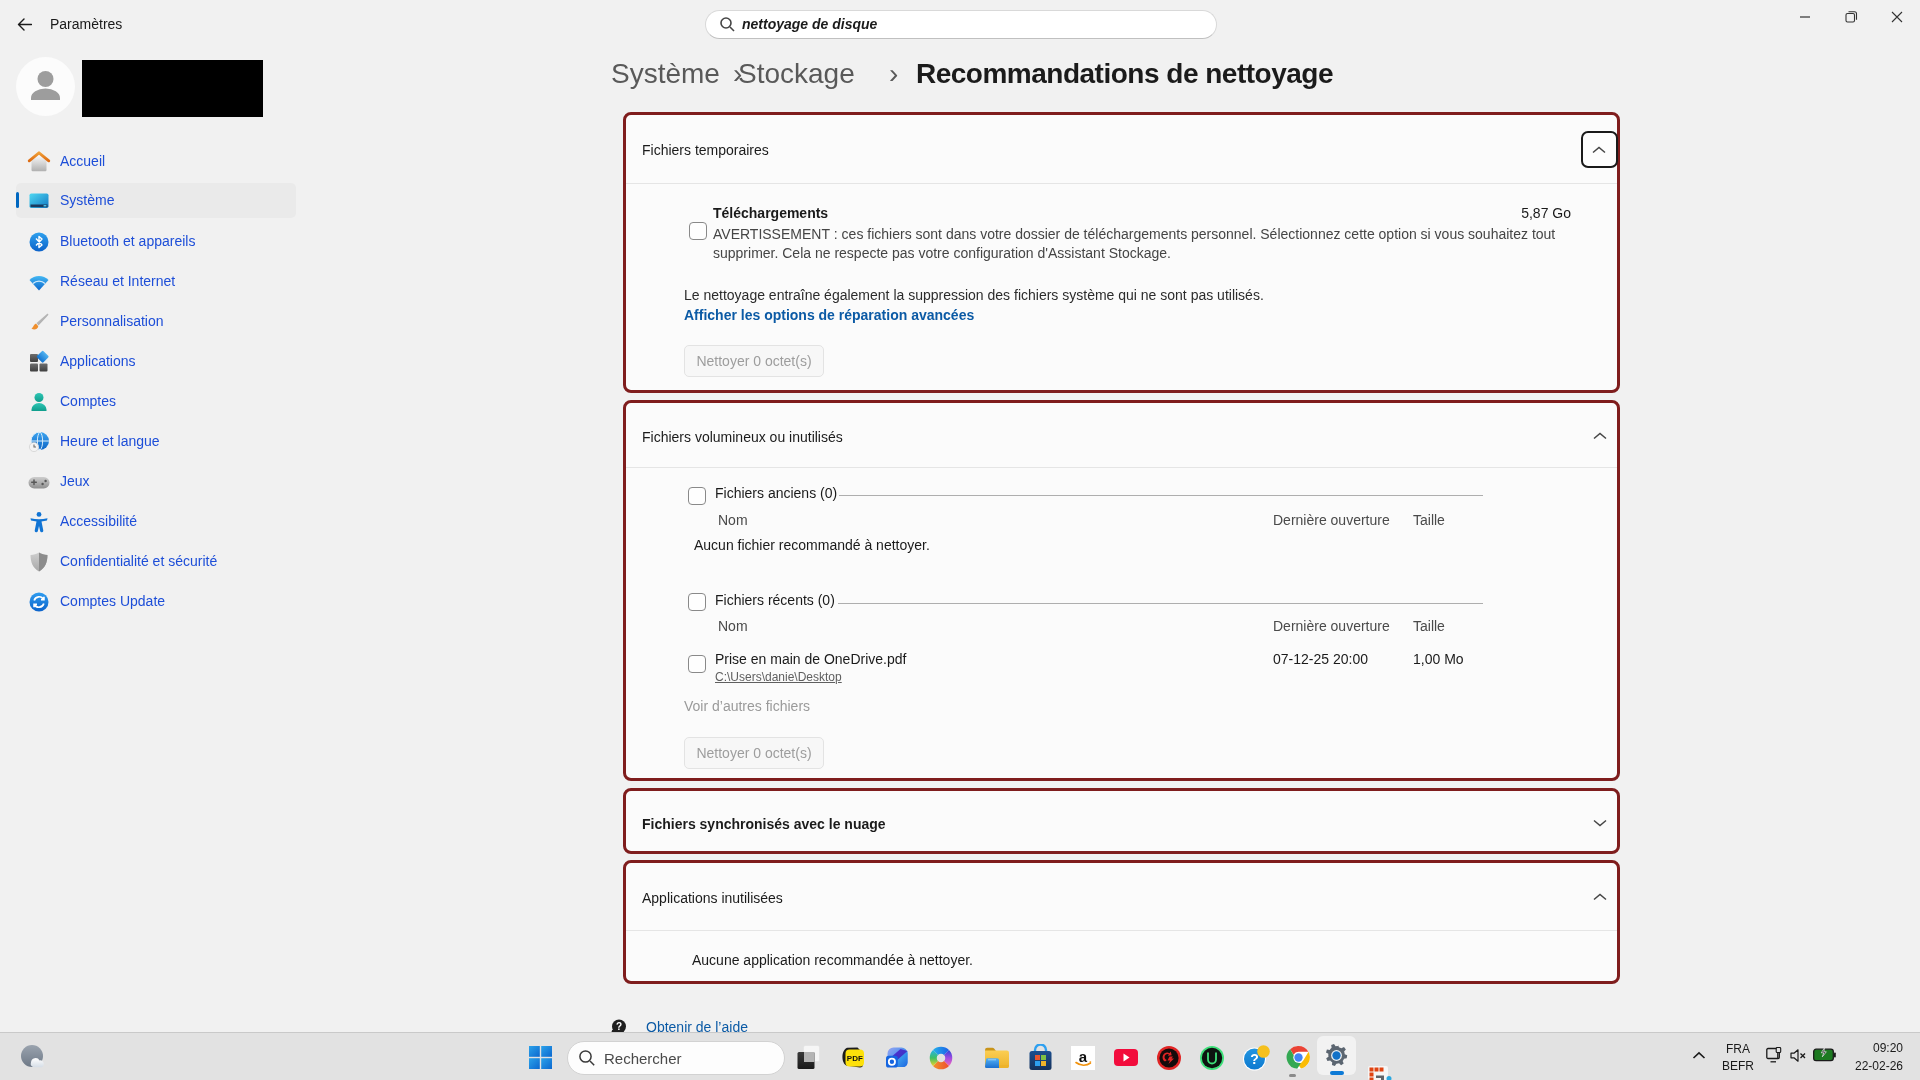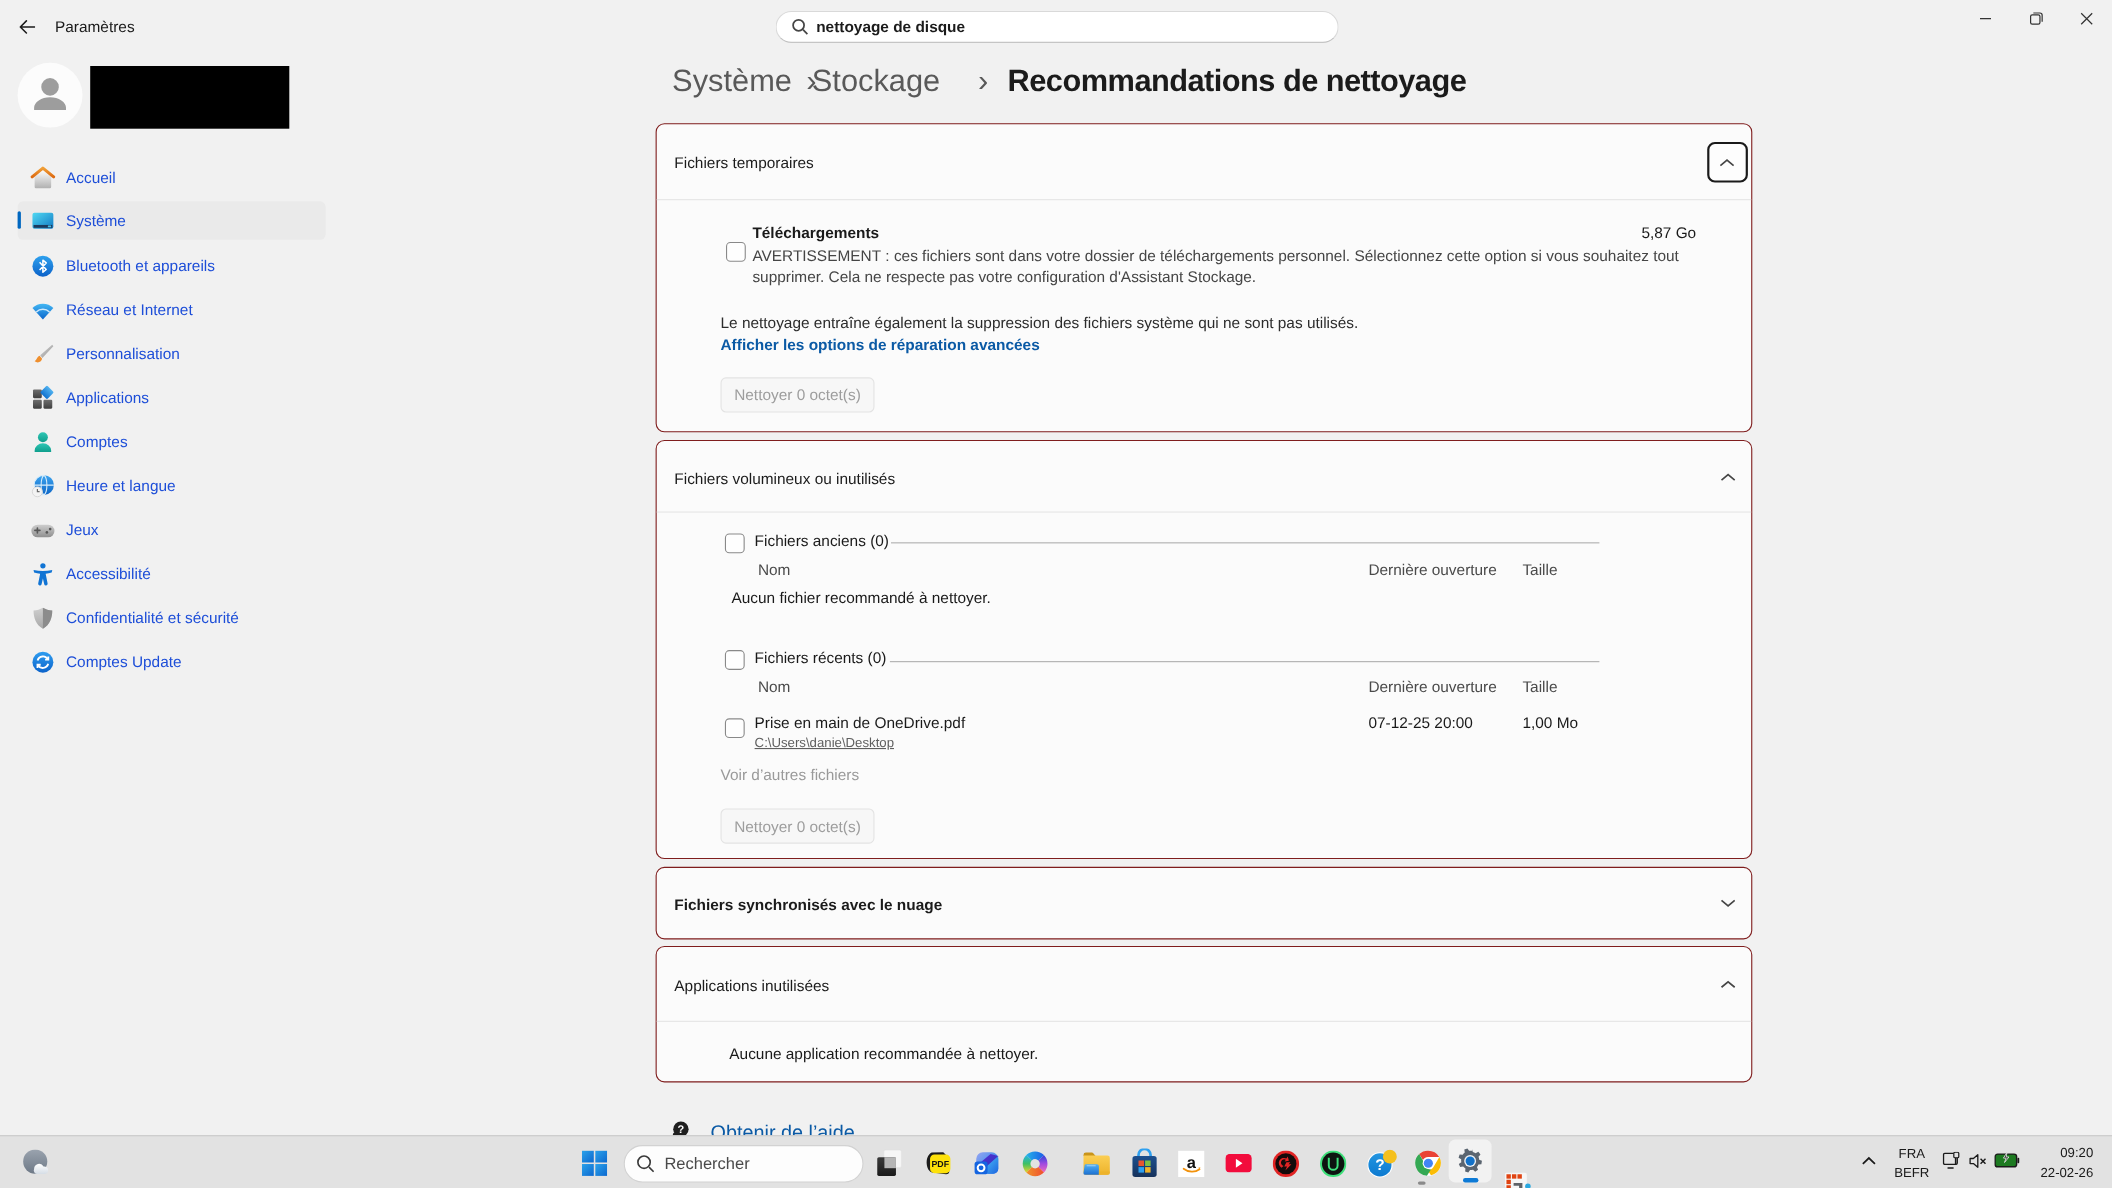--- a/index.html
+++ b/index.html
@@ -5,38 +5,38 @@
 * { margin:0; padding:0; box-sizing:border-box; }
 html,body { width:1920px; height:1080px; overflow:hidden; }
 body { background:#f1f1f1; font-family:"Liberation Sans", sans-serif; color:#1a1a1a; position:relative; }
 .abs { position:absolute; }
 svg { display:block; }
 #apptitle { left:50px; top:16px; font-size:14px; }
 .winbtn { top:8px; width:18px; height:18px; color:#333; }
 
 
 #searchpill { left:705px; top:10px; width:512px; height:29px; background:#ffffff; border:1px solid #d9d9d9; border-bottom-color:#c0c0c0; border-radius:15px; }
-#searchtxt { left:742px; top:16px; font-size:14px; font-weight:bold; color:#1b1b1b; }
+#searchtxt { left:742px; top:16px; font-size:14px; font-weight:bold; color:#1b1b1b;font-style:italic; }
 
 
 #avatar { left:16px; top:57px; width:59px; height:59px; border-radius:50%; background:#fcfcfc; }
 #redact { left:82px; top:60px; width:181px; height:57px; background:#000; }
 .nav { left:0; width:310px; height:36px; }
 .nav .ic { position:absolute; left:27px; top:6px; width:24px; height:24px; }
 .nav .lbl { position:absolute; left:60px; top:9px; font-size:14px; color:#1d4ed8; }
 #navsel { left:16px; top:183px; width:280px; height:35px; background:#eaeaea; border-radius:5px; }
 #navind { left:16px; top:192px; width:3px; height:16px; background:#0067c0; border-radius:2px; }
 
 
 .bc { top:58px; font-size:28px; }
 .bc-g { color:#595959; }
 .bc-b { color:#1b1b1b; font-weight:bold; letter-spacing:-0.5px; }
 
 
-.card { left:596px; width:997px; background:#fbfbfb; border:1px solid #7f1d1d; border-radius:8px; }
+.card { left:623px; width:997px; background:#fbfbfb; border:3px solid #7f1d1d; border-radius:8px; }
 .cardhead { position:absolute; left:16px; font-size:14px; color:#1b1b1b; }
 .divider { position:absolute; left:0; width:100%; height:1px; background:#e5e5e5; }
 .checkbox { position:absolute; width:18px; height:18px; border:1px solid #898989; border-radius:4px; background:#fefefe; }
 .btn { position:absolute; width:140px; height:32px; border:1px solid #e3e3e3; border-radius:5px; background:#f7f7f7; color:#9d9d9d; font-size:14px; text-align:center; line-height:30px; }
 .link { color:#0b5aa5; }
 .rule { position:absolute; height:1px; background:#aeaeae; }
 .colh { position:absolute; font-size:14px; color:#4a4a4a; }
 
 
 #taskbar { left:0; top:1032px; width:1920px; height:48px; background:#e2e2e2; border-top:1px solid #c9c9c9; }
@@ -315,21 +315,21 @@
     </svg>
   <div class="divider" style="top:67px"></div>
   <div class="abs" style="left:66px; top:89px; font-size:14px;">Aucune application recommandée à nettoyer.</div>
 </div>
 
 <svg class="abs" style="left:611px; top:1019px;" width="16" height="15" viewBox="0 0 16 15">
     <circle cx="8" cy="7.5" r="7" fill="#1f1f1f"></circle>
     <circle cx="2.8" cy="12.8" r="2.2" fill="#1f1f1f"></circle>
     <text x="8" y="11.2" font-size="10" font-weight="bold" text-anchor="middle" fill="#ffffff" font-family="Liberation Sans">?</text>
   </svg>
-<div class="abs link" style="left:646px; top:1019px; font-size:18px; text-decoration:underline;text-align:right;">Obtenir de l’aide</div>
+<div class="abs link" style="left:646px; top:1019px; font-size:14px; text-decoration:underline;text-align:right;">Obtenir de l’aide</div>
 
 <div class="abs" id="taskbar"></div>
 
 <svg class="abs" style="left:21px; top:1045px;" width="27" height="24" viewBox="0 0 27 24">
     <circle cx="11" cy="11" r="11" fill="url(#gwx)"></circle>
     <path d="M10 17.5 a4.6 4.6 0 0 1 8.6-2.1 a3.6 3.6 0 0 1 4.2 3.5 a3.5 3.5 0 0 1-3.5 3.4 h-6 a3.4 3.4 0 0 1-3.3-4.8 Z" fill="url(#gwc)"></path>
     <defs>
       <linearGradient id="gwx" x1="0" y1="0" x2="0" y2="1">
         <stop offset="0" stop-color="#9aa3ae"></stop>
         <stop offset="1" stop-color="#6e7987"></stop>

